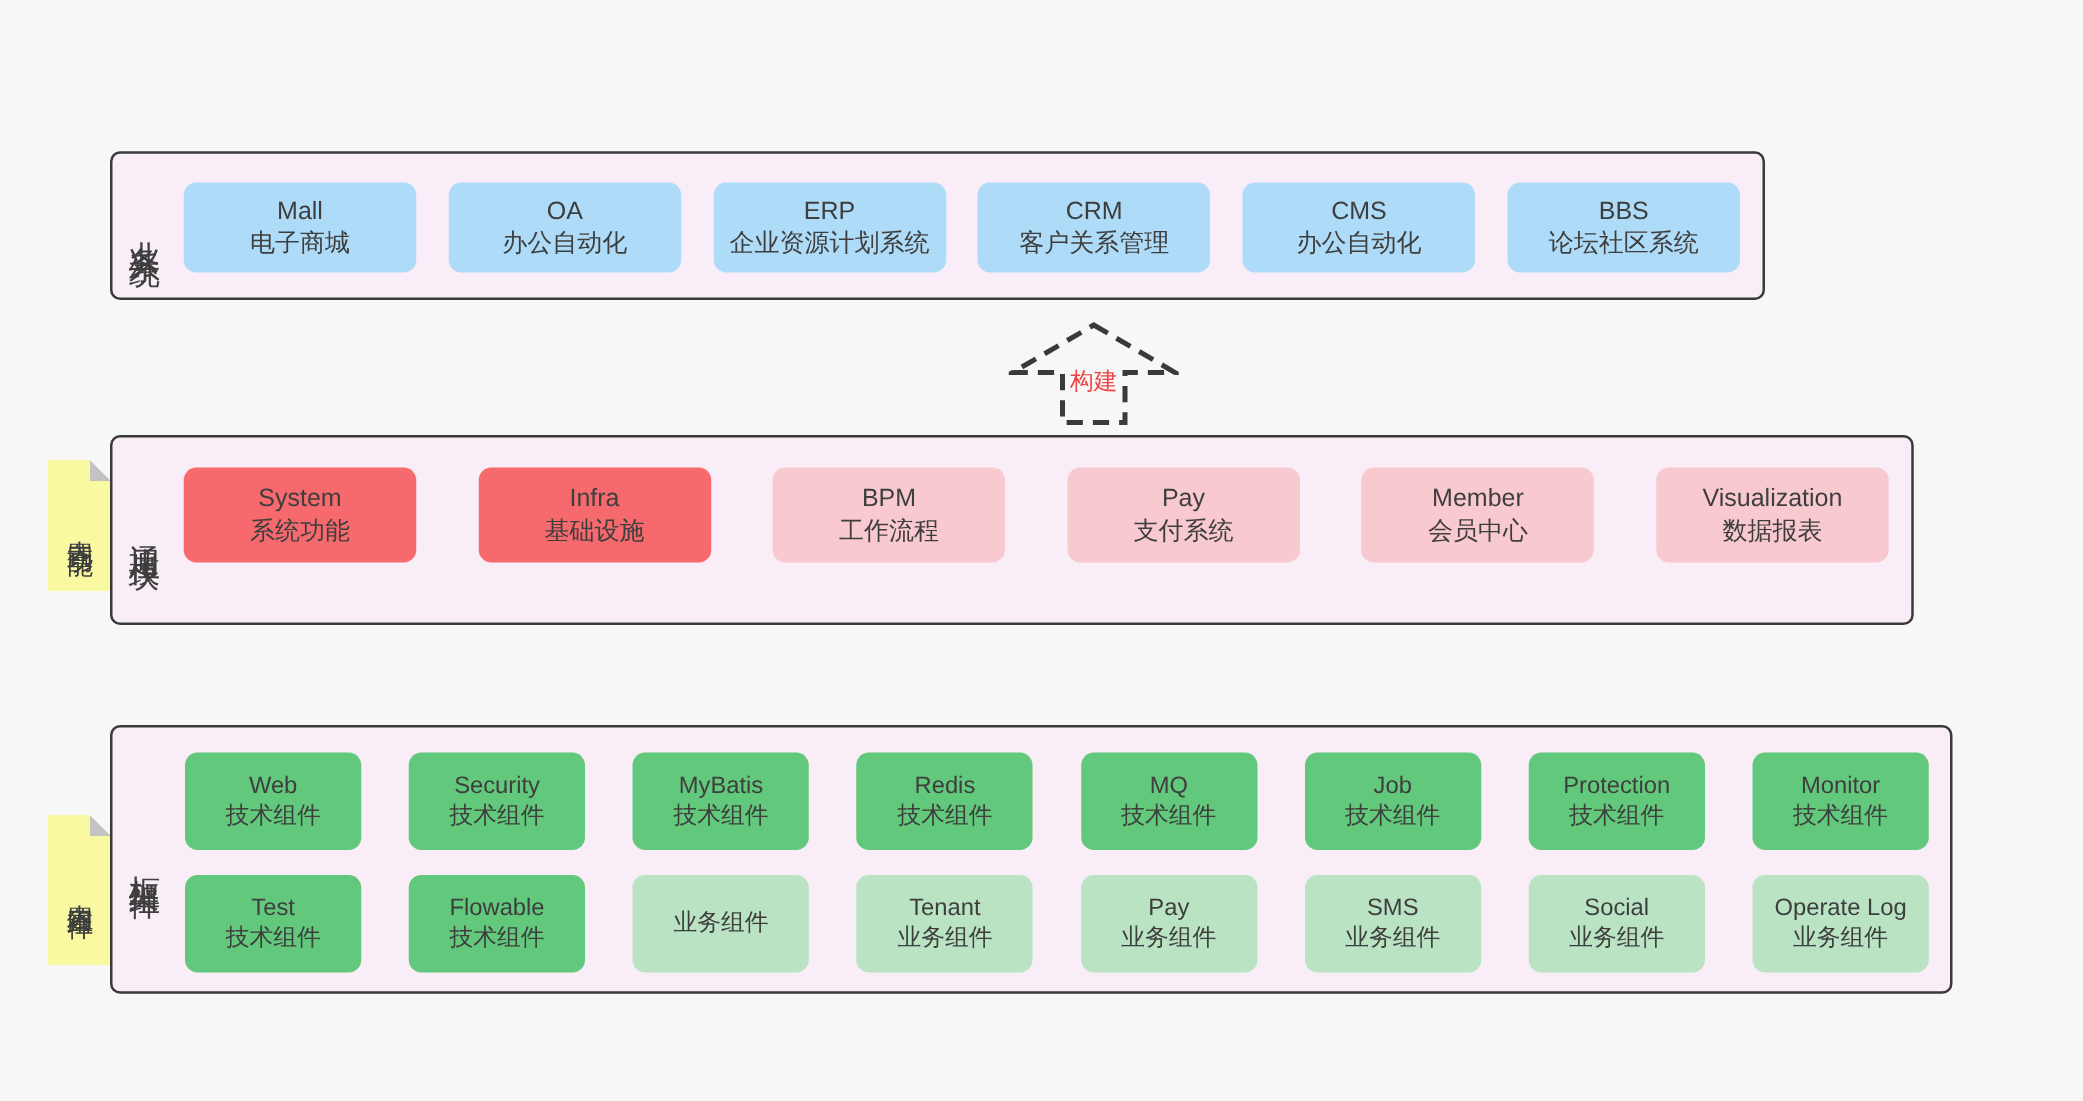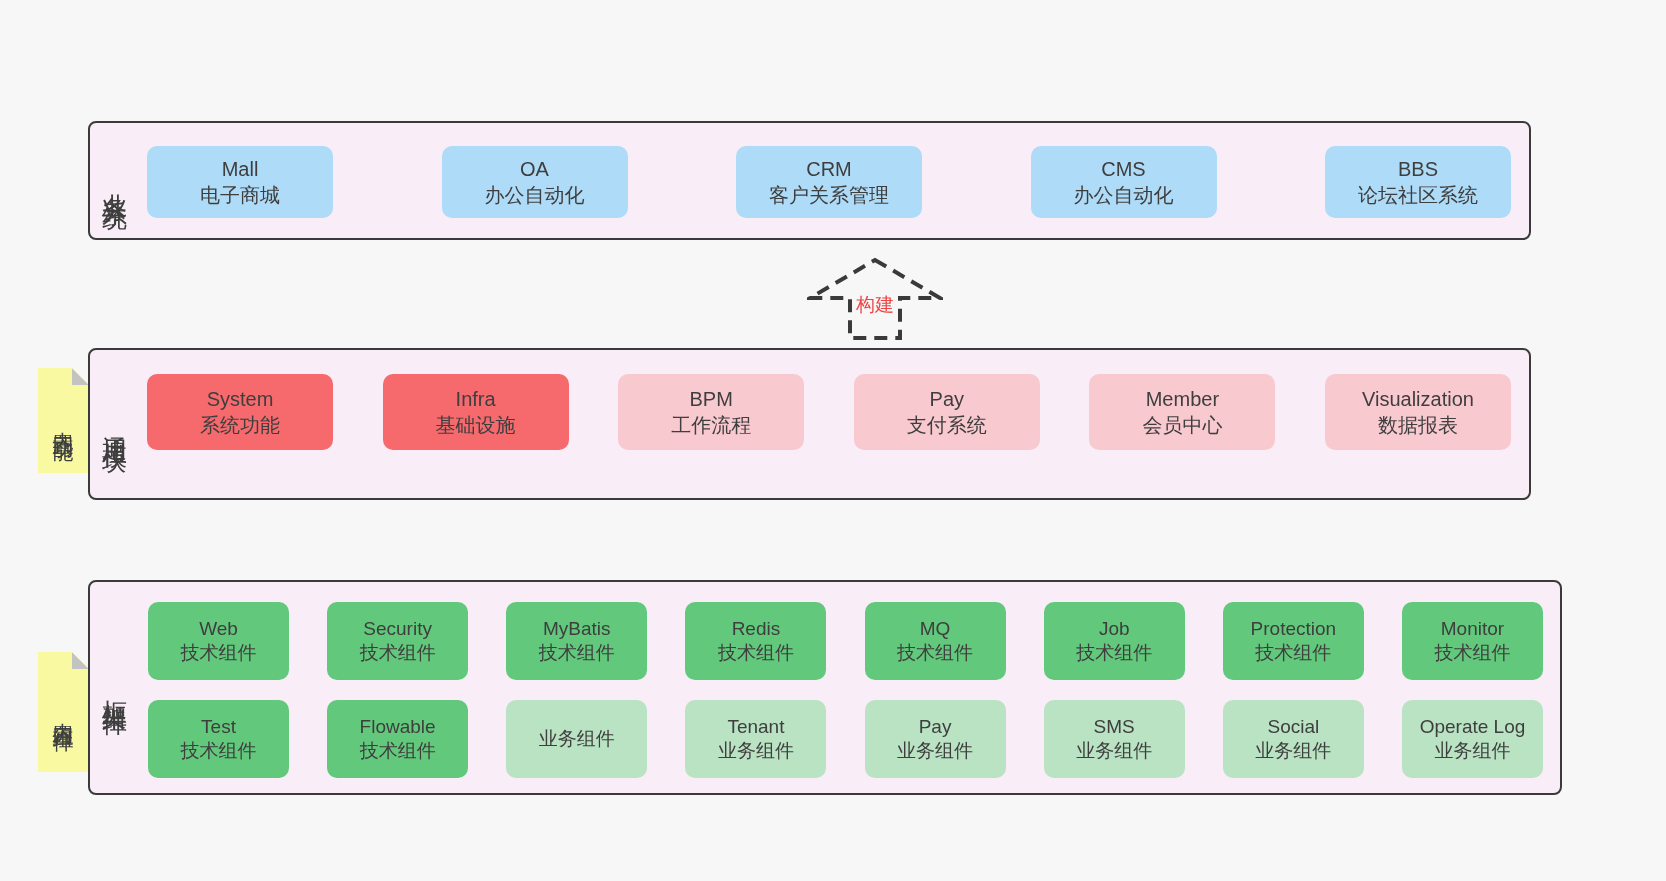--- a/index.html
+++ b/index.html
@@ -1,21 +1,21 @@
 <!DOCTYPE html>
 <html><head>
 <meta charset="utf-8">
 <style>
   html,body { margin:0; padding:0; background:#f7f7f7; }
   * { box-sizing:border-box; font-family:"Liberation Sans", sans-serif; }
   .stage { position:relative; width:1666px; height:881px; background:#f7f7f7; overflow:hidden; color:#3e3e3e; }
 
   
   .band { position:absolute; background:#f9eef7; border:2px solid #3a3a3a; border-radius:8px; z-index:2; }
-  .band1 { left:88px; top:121px;  width:1443px; height:119px; }
+  .band1 { left:88px; top:121px;  width:1324px; height:119px; }
   .band2 { left:88px; top:348px;  width:1443px; height:152px;padding-left:44px; }
   .band3 { left:88px; top:580px;  width:1474px; height:215px; }
 
   .vlabel { writing-mode:vertical-rl; text-orientation:upright; font-size:25px; letter-spacing:4px;
             color:#3e3e3e; white-space:nowrap; line-height:1; }
   .band-label { position:absolute; left:12px; top:50%; transform:translateY(-50%); }
 
   .box-row { position:absolute; left:57px; right:18px; display:flex; justify-content:space-between; }
   .band1 .box-row { top:23px; }
   .band2 .box-row { top:24px; }
@@ -65,20 +65,24 @@
     <div class="box-row">
       <div class="box blue">
         <div class="box-title">Mall</div>
         <div class="box-subtitle">电子商城</div>
       </div>
       <div class="box blue">
         <div class="box-title">OA</div>
         <div class="box-subtitle">办公自动化</div>
       </div>
       <div class="box blue">
+        <div class="box-title">ERP</div>
+        <div class="box-subtitle">企业资源计划系统</div>
+      </div>
+      <div class="box blue">
         <div class="box-title">CRM</div>
         <div class="box-subtitle">客户关系管理</div>
       </div>
       <div class="box blue">
         <div class="box-title">CMS</div>
         <div class="box-subtitle">办公自动化</div>
       </div>
       <div class="box blue">
         <div class="box-title">BBS</div>
         <div class="box-subtitle">论坛社区系统</div>

